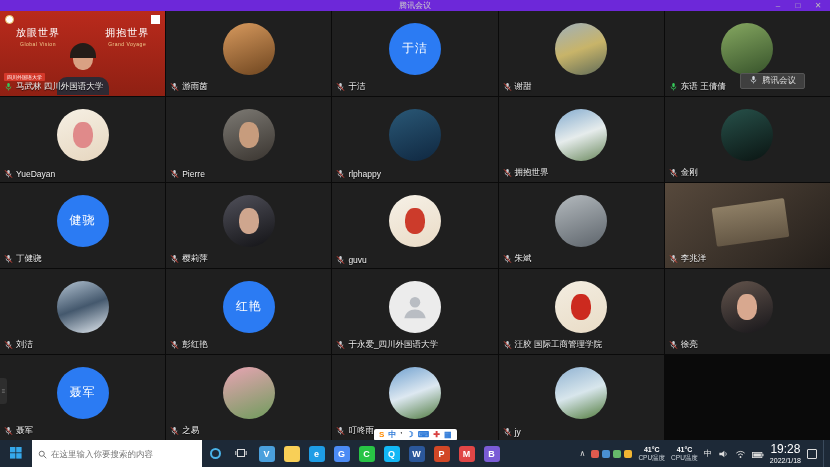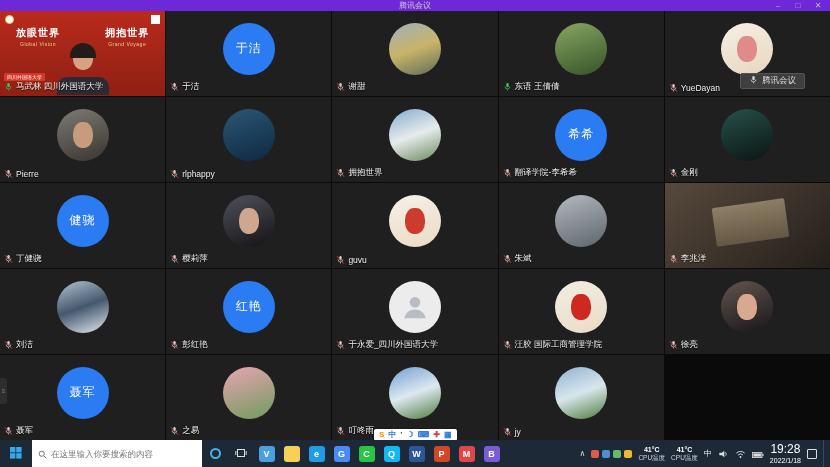--- a/index.html
+++ b/index.html
@@ -23,21 +23,21 @@
   .namebar { position:absolute; left:4px; bottom:3px; display:flex; align-items:center; gap:3px;
     font-size:8.5px; color:#f0f0f0; text-shadow:0 1px 1px rgba(0,0,0,.85); white-space:nowrap; z-index:2;margin-top:48px; }
   .mic { display:flex; align-items:center; }
 
   
   .banner { position:absolute; inset:0; background:linear-gradient(#b92a1c,#8f2013); }
   .logo { position:absolute; left:5px; top:4px; width:9px; height:9px; border-radius:50%; background:#fff; border:1px solid #e8c060; }
   .qr { position:absolute; right:5px; top:4px; width:9px; height:9px; background:#fff; }
   .bt { position:absolute; top:15px; color:#fff; text-align:center; }
   .bl { left:16px; } .br { right:16px; }
-  .btt { font-size:10px; font-weight:bold; letter-spacing:1px; }
+  .btt { font-size:10px; font-weight:normal; letter-spacing:1px; }
   .bts { font-size:5px; color:#f3cf8e; margin-top:1px; letter-spacing:.5px; }
   .person { position:absolute; left:50%; top:32px; transform:translateX(-50%); width:60px; height:52px; }
   .hair { position:absolute; left:50%; top:0; transform:translateX(-50%); width:26px; height:15px; border-radius:13px 13px 0 0; background:#241c18; }
   .face { position:absolute; left:50%; top:3px; transform:translateX(-50%); width:20px; height:24px; border-radius:50% 50% 45% 45%; background:#d9a183; }
   .bodysh { position:absolute; left:50%; bottom:0; transform:translateX(-50%); width:52px; height:18px; border-radius:10px 10px 0 0; background:#2e2a33; }
   .tag { position:absolute; left:4px; bottom:15px; background:#d4382a; color:#fff; font-size:5px; padding:1px 3px; border-radius:1px; }
 
   .room { position:absolute; inset:0; }
   .room-light { position:absolute; left:30%; top:24%; width:44%; height:46%; background:linear-gradient(#9a8a6e,#6b5d49); opacity:.85; border-radius:2px; transform:rotate(-8deg); }
 
@@ -118,20 +118,34 @@
             <svg width="9" height="10" viewBox="0 0 12 12">
               <rect x="4.4" y="0.8" width="3.2" height="5.6" rx="1.6" fill="#35c759"></rect>
               <path d="M2.8 5.4a3.2 3.2 0 0 0 6.4 0" fill="none" stroke="#35c759" stroke-width="1"></path>
               <line x1="6" y1="8.8" x2="6" y2="10.6" stroke="#35c759" stroke-width="1"></line>
             </svg>
           </span>
           <span>马武林 四川外国语大学</span>
         </div>
       </div>
       <div class="tile">
+        <div class="avatar" style="background:linear-gradient(160deg,#d89a5e,#6e451f)"></div>
+        <div class="namebar">
+          <span class="mic">
+            <svg width="9" height="10" viewBox="0 0 12 12">
+              <rect x="4.4" y="0.8" width="3.2" height="5.6" rx="1.6" fill="#c9ccd1"></rect>
+              <path d="M2.8 5.4a3.2 3.2 0 0 0 6.4 0" fill="none" stroke="#c9ccd1" stroke-width="1"></path>
+              <line x1="6" y1="8.8" x2="6" y2="10.6" stroke="#c9ccd1" stroke-width="1"></line>
+              <line x1="1.5" y1="1.2" x2="10.5" y2="10.8" stroke="#e0483c" stroke-width="1.3"></line>
+            </svg>
+          </span>
+          <span>游雨茵</span>
+        </div>
+      </div>
+      <div class="tile">
         <div class="avatar initials" style="background:#2b7bf3">
           <span>于洁</span>
         </div>
         <div class="namebar">
           <span class="mic">
             <svg width="9" height="10" viewBox="0 0 12 12">
               <rect x="4.4" y="0.8" width="3.2" height="5.6" rx="1.6" fill="#c9ccd1"></rect>
               <path d="M2.8 5.4a3.2 3.2 0 0 0 6.4 0" fill="none" stroke="#c9ccd1" stroke-width="1"></path>
               <line x1="6" y1="8.8" x2="6" y2="10.6" stroke="#c9ccd1" stroke-width="1"></line>
               <line x1="1.5" y1="1.2" x2="10.5" y2="10.8" stroke="#e0483c" stroke-width="1.3"></line>
@@ -218,36 +232,20 @@
         <div class="namebar">
           <span class="mic">
             <svg width="9" height="10" viewBox="0 0 12 12">
               <rect x="4.4" y="0.8" width="3.2" height="5.6" rx="1.6" fill="#c9ccd1"></rect>
               <path d="M2.8 5.4a3.2 3.2 0 0 0 6.4 0" fill="none" stroke="#c9ccd1" stroke-width="1"></path>
               <line x1="6" y1="8.8" x2="6" y2="10.6" stroke="#c9ccd1" stroke-width="1"></line>
               <line x1="1.5" y1="1.2" x2="10.5" y2="10.8" stroke="#e0483c" stroke-width="1.3"></line>
             </svg>
           </span>
           <span>拥抱世界</span>
-        </div>
-      </div>
-      <div class="tile">
-        <div class="avatar initials" style="background:#2b7bf3">
-          <span>希希</span>
-        </div>
-        <div class="namebar">
-          <span class="mic">
-            <svg width="9" height="10" viewBox="0 0 12 12">
-              <rect x="4.4" y="0.8" width="3.2" height="5.6" rx="1.6" fill="#c9ccd1"></rect>
-              <path d="M2.8 5.4a3.2 3.2 0 0 0 6.4 0" fill="none" stroke="#c9ccd1" stroke-width="1"></path>
-              <line x1="6" y1="8.8" x2="6" y2="10.6" stroke="#c9ccd1" stroke-width="1"></line>
-              <line x1="1.5" y1="1.2" x2="10.5" y2="10.8" stroke="#e0483c" stroke-width="1.3"></line>
-            </svg>
-          </span>
-          <span>翻译学院-李希希</span>
         </div>
       </div>
       <div class="tile">
         <div class="avatar" style="background:linear-gradient(160deg,#27514a,#0a1412)"></div>
         <div class="namebar">
           <span class="mic">
             <svg width="9" height="10" viewBox="0 0 12 12">
               <rect x="4.4" y="0.8" width="3.2" height="5.6" rx="1.6" fill="#c9ccd1"></rect>
               <path d="M2.8 5.4a3.2 3.2 0 0 0 6.4 0" fill="none" stroke="#c9ccd1" stroke-width="1"></path>
               <line x1="6" y1="8.8" x2="6" y2="10.6" stroke="#c9ccd1" stroke-width="1"></line>

